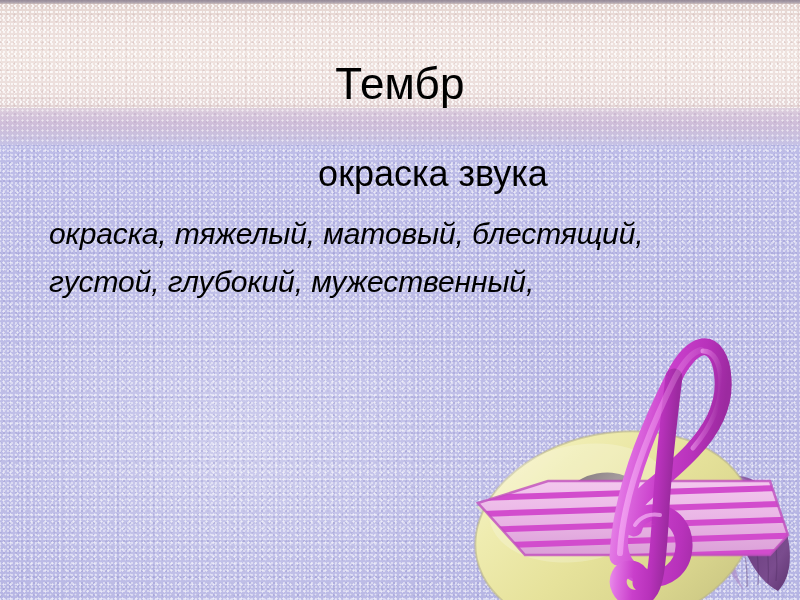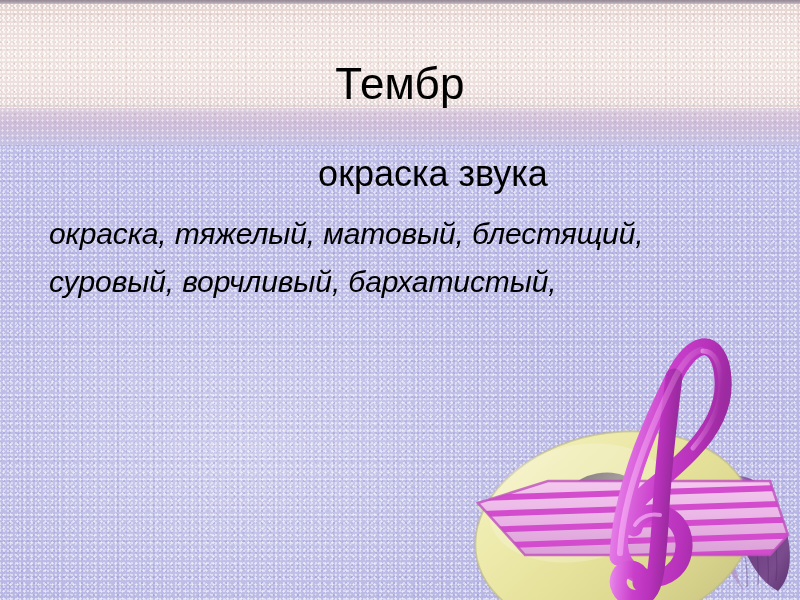--- a/index.html
+++ b/index.html
@@ -252,16 +252,16 @@
       </g>
     </svg>
   </div>
 
   <div class="title">Тембр</div>
 
   <div class="subtitle">окраска звука</div>
 
   <div class="body-text">
     <span class="ln">окраска, тяжелый, матовый, блестящий,</span>
-    <span class="ln">суровый, ворчливый, бархатистый,</span>
+    <span class="ln">густой, глубокий, мужественный,</span>
   </div>
 
 </div>
 
 </body></html>

